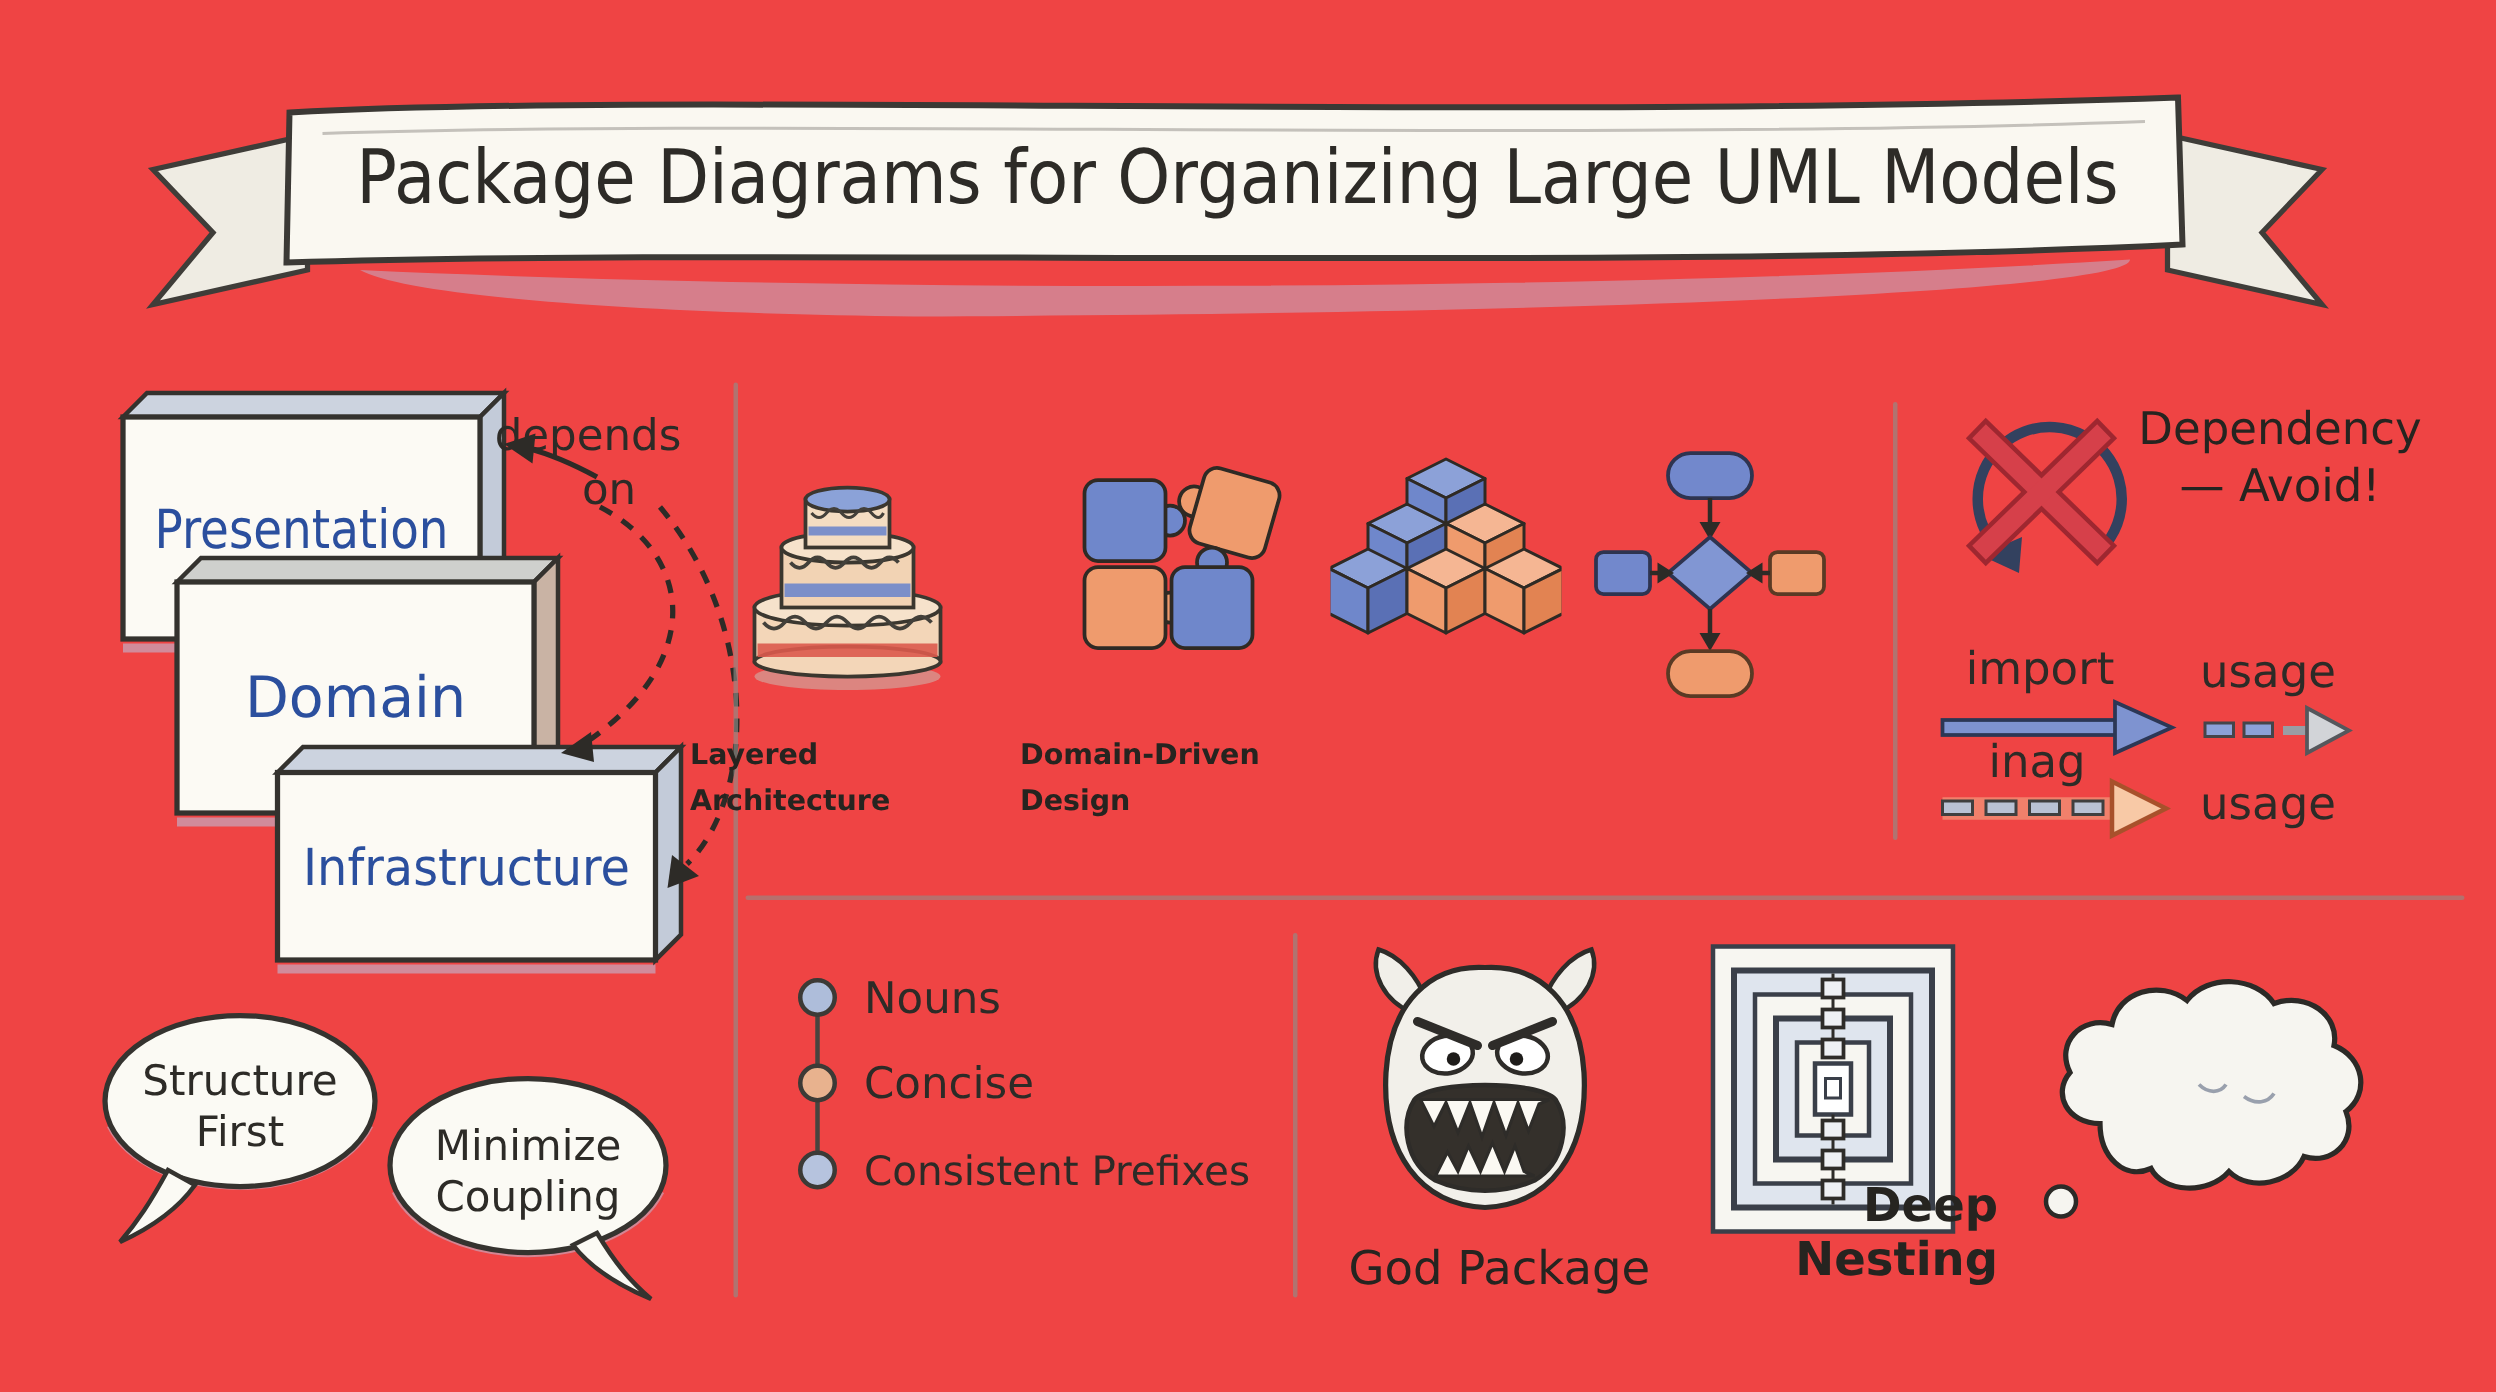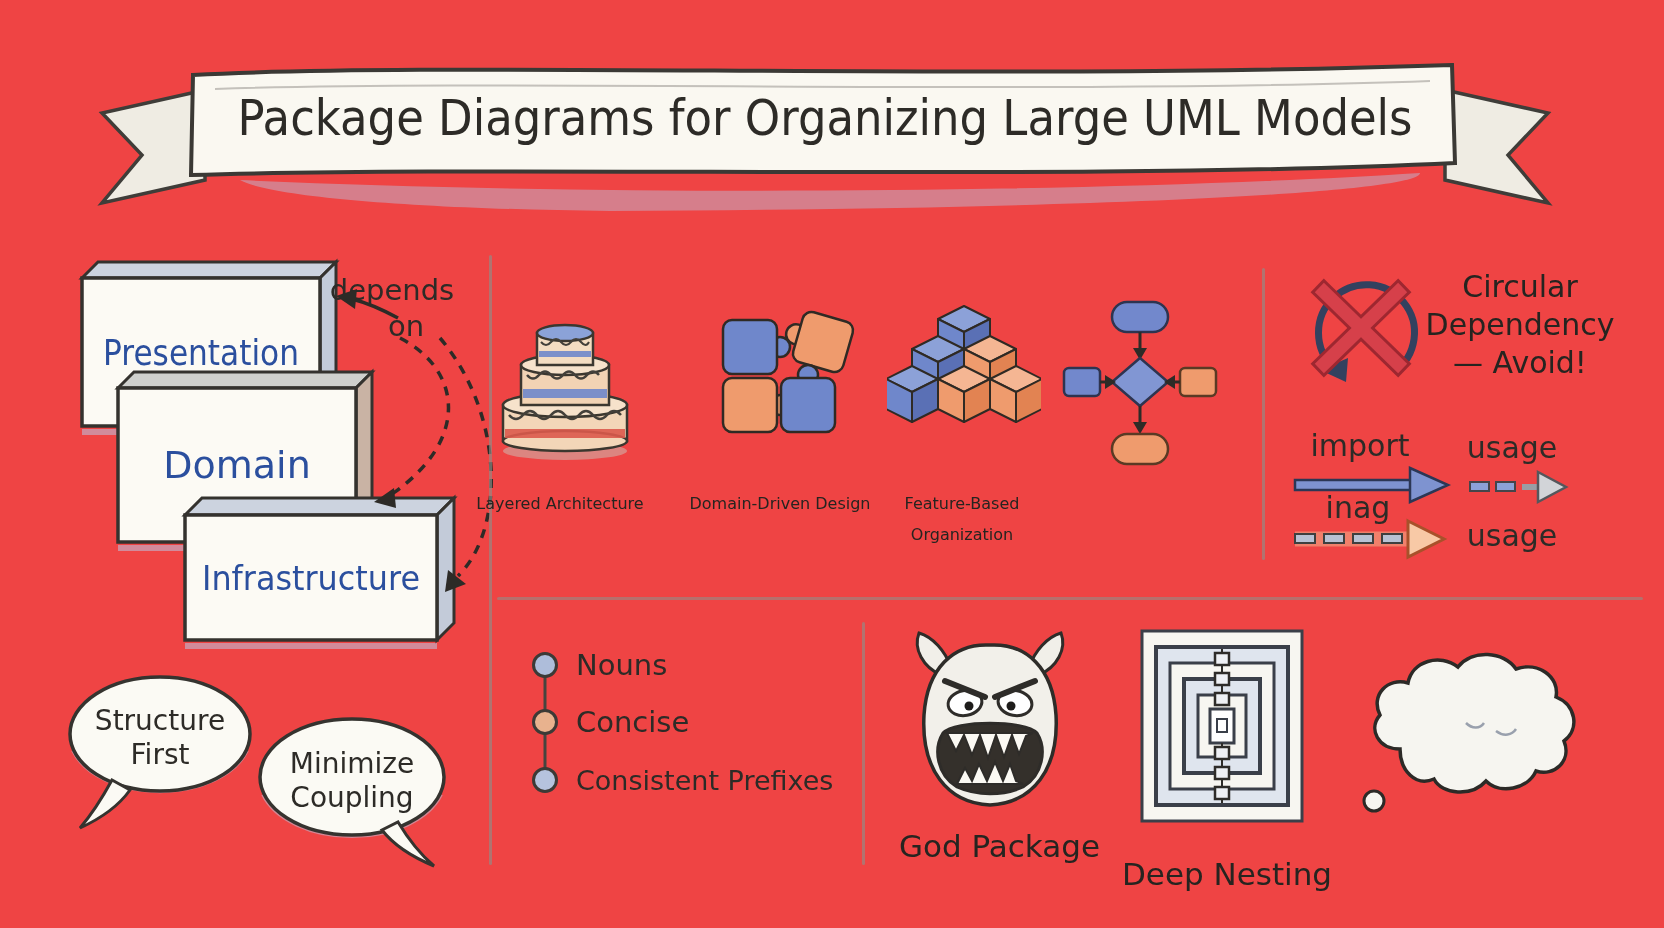--- a/index.html
+++ b/index.html
@@ -4,21 +4,21 @@
 <style>
   html,body{margin:0;padding:0;background:#e8e5dc;}
   .canvas{position:relative;width:1664px;height:928px;background:#ef4444;overflow:hidden;
           font-family:"DejaVu Sans",sans-serif;color:#2d2b27;}
   .abs{position:absolute;}
   svg text{font-family:"DejaVu Sans",sans-serif;}
   .ink{fill:#2d2b27;}
   .bluetxt{fill:#2b4f9e;}
   .divider-v{position:absolute;width:2.5px;background:#8f8d88;opacity:.65;border-radius:2px;}
   .divider-h{position:absolute;height:2.5px;background:#8f8d88;opacity:.6;border-radius:2px;}
-  .pattern-label{position:absolute;width:200px;text-align:center;font-size:16px;line-height:31px;color:#262420;}
+  .pattern-label{position:absolute;width:200px;font-size:19px;line-height:31px;color:#262420;font-weight:bold;}
   .anti-label{position:absolute;text-align:right;font-size:31px;color:#262420;}
   .warn-text{position:absolute;left:1392px;top:268px;width:256px;text-align:center;
              font-size:30px;line-height:38px;color:#262420;}
 </style>
 </head>
 <body>
 
 <div class="canvas">
 
   <svg class="abs" style="left:90px;top:45px;" width="1490" height="175" viewBox="0 0 1490 175">
@@ -161,35 +161,33 @@
     <rect x="120" y="72" width="36" height="28" rx="5" fill="#ef9b6d" stroke="#5a3a24" stroke-width="2.5"></rect>
     <line x1="120" y1="86" x2="114" y2="86" stroke="#2d2b27" stroke-width="3"></line>
     <polygon points="115,79 115,93 104,86" fill="#2d2b27"></polygon>
     <line x1="80" y1="110" x2="80" y2="128" stroke="#2d2b27" stroke-width="3"></line>
     <polygon points="73,126 87,126 80,138" fill="#2d2b27"></polygon>
     <rect x="52" y="138" width="56" height="30" rx="15" fill="#ef9b6d" stroke="#5a3a24" stroke-width="2.5"></rect>
   </svg>
 
   <div class="pattern-label" style="left:460px;top:488px;">Layered Architecture</div>
   <div class="pattern-label" style="left:680px;top:488px;">Domain-Driven Design</div>
-  <div class="pattern-label" style="left:862px;top:488px;">Feature-Based Organization</div>
 
   <svg class="abs" style="left:1296px;top:266px;" width="132" height="134" viewBox="0 0 132 134">
     <path d="M 38,102 A 48,48 0 1 1 98,106" fill="none" stroke="#33415f" stroke-width="7"></path>
     <polygon points="24,104 52,92 50,116" fill="#33415f"></polygon>
     <g>
       <line x1="28" y1="26" x2="102" y2="98" stroke="#9e2730" stroke-width="19" stroke-linecap="square"></line>
       <line x1="102" y1="26" x2="28" y2="98" stroke="#9e2730" stroke-width="19" stroke-linecap="square"></line>
       <line x1="28" y1="26" x2="102" y2="98" stroke="#d6404a" stroke-width="13" stroke-linecap="square"></line>
       <line x1="102" y1="26" x2="28" y2="98" stroke="#d6404a" stroke-width="13" stroke-linecap="square"></line>
     </g>
   </svg>
 
   <div class="warn-text">
-    <div>Circular</div>
     <div>Dependency</div>
     <div>— Avoid!</div>
   </div>
 
   <svg class="abs" style="left:1280px;top:424px;" width="360" height="140" viewBox="0 0 360 140">
     <text x="80" y="32" text-anchor="middle" font-size="30" class="ink">import</text>
     <g>
       <rect x="15" y="56" width="116" height="10" fill="#7e93d0" stroke="#2c3755" stroke-width="2.5"></rect>
       <polygon points="130,44 168,61 130,78" fill="#7e93d0" stroke="#2c3755" stroke-width="2.5"></polygon>
     </g>
@@ -258,15 +256,15 @@
   <svg class="abs" style="left:1348px;top:631px;" width="252" height="190" viewBox="0 0 252 190">
     <path d="M 52,118 C 30,118 20,98 32,84 C 22,64 40,46 60,52 C 64,30 92,22 110,36 C 124,18 156,20 168,38
              C 190,30 212,46 208,66 C 228,74 232,98 216,110 C 224,130 206,146 188,140 C 180,158 152,164 138,150
              C 124,166 94,164 86,148 C 68,156 52,140 52,118 Z" fill="#f6f5f0" stroke="#2c2a27" stroke-width="3.5"></path>
     <path d="M 118,92 C 124,98 132,98 136,92" fill="none" stroke="#5c6880" stroke-width="2.5" opacity="0.6"></path>
     <path d="M 148,100 C 156,106 164,104 168,98" fill="none" stroke="#5c6880" stroke-width="2.5" opacity="0.6"></path>
     <circle cx="26" cy="170" r="10" fill="#f6f5f0" stroke="#2c2a27" stroke-width="3"></circle>
   </svg>
 
   <div class="anti-label" style="left:880px;top:828px;width:220px;">God Package</div>
-  <div class="anti-label" style="left:1112px;top:856px;width:220px;">Deep Nesting</div>
+  <div class="anti-label" style="left:1112px;top:786px;width:220px;font-weight:bold;">Deep Nesting</div>
 
 </div>
 
 </body></html>

